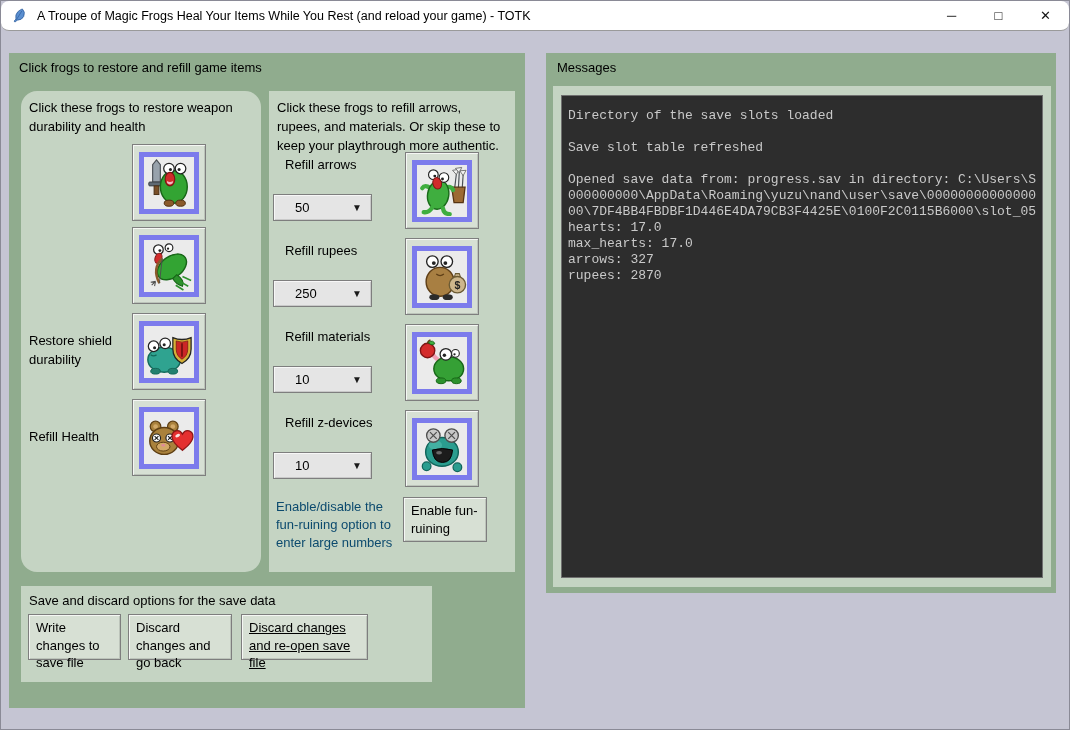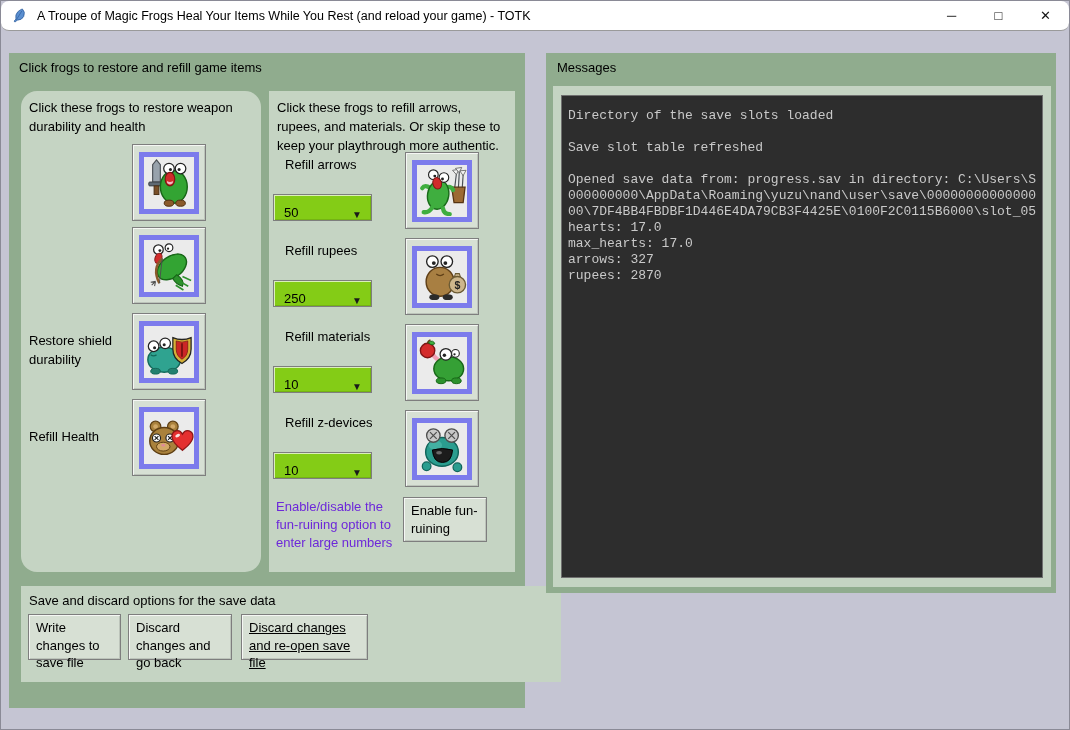--- a/index.html
+++ b/index.html
@@ -19,47 +19,47 @@
 
   
   .panel { position:absolute; background:#90ac8e; }
   .left-panel  { left:8px;  top:52px; width:516px; height:655px; }
   .right-panel { left:545px; top:52px; width:510px; height:540px; }
   .panel-title { position:absolute; left:10px; top:7px; font-size:13px; color:#000; }
 
   .sub { position:absolute; background:#c5d4c3; }
   .sub1 { left:12px;  top:38px;  width:240px; height:481px;border-radius:16px; }
   .sub2 { left:260px; top:38px;  width:246px; height:481px; }
-  .sub3 { left:12px;  top:533px; width:540px; height:96px; }
+  .sub3 { left:12px;  top:533px; width:411px; height:96px; }
   .sub-header { position:absolute; left:8px; top:8px; font-size:13px; line-height:1.45; color:#000; }
 
   
   .item-label { font-size:13px; line-height:1.45; color:#000; }
   .restore-row { position:absolute; left:8px; width:224px; height:76px; }
   .restore-row .item-label { position:absolute; left:0; top:50%; transform:translateY(-50%); width:95px; }
 
   .frog-btn { position:absolute; width:74px; height:77px; background:#d7e0d4;
               border:1px solid #7e7e7e; display:flex; align-items:center; justify-content:center;
               box-shadow: inset 1px 1px 0 rgba(255,255,255,.75), inset -1px -1px 0 rgba(0,0,0,.12);
               cursor:pointer; }
   .img-frame { width:60px; height:62px; background:#ebebeb; border:5px solid #7c7bec;
                display:flex; align-items:center; justify-content:center; }
   .img-frame svg { width:50px; height:50px; }
 
   
   .refill-label { position:absolute; left:16px; font-size:13px; color:#000; }
-  .dropdown { position:absolute; left:4px; width:99px; height:27px; background:#84cc16;
-              border:1px solid #7e7e7e; display:flex; align-items:flex-end;
+  .dropdown { position:absolute; left:4px; width:99px; height:27px; background:#e5e5e5;
+              border:1px solid #7e7e7e; display:flex; align-items:center;
               box-shadow: inset 1px 1px 0 rgba(255,255,255,.7), inset -1px -1px 0 rgba(0,0,0,.12);
-              cursor:pointer; }
+              cursor:pointer;padding-left:11px; }
   .dd-value { margin-left:10px; font-size:13px; color:#000; flex:1; }
   .dd-arrow { margin-right:9px; font-size:10px; color:#1a1a1a; }
   .sub2 .frog-btn { left:136px; }
 
-  .fun-text { position:absolute; left:7px; top:407px; width:128px; font-size:13px; line-height:1.38; color:#6d28d9; }
+  .fun-text { position:absolute; left:7px; top:407px; width:128px; font-size:13px; line-height:1.38; color:#0c4a6e; }
   .tk-btn { background:#d7e0d4; border:1px solid #7e7e7e; font-family:"Liberation Sans",sans-serif;
             font-size:13px; line-height:1.35; color:#000; text-align:left; padding:4px 7px;
             box-shadow: inset 1px 1px 0 rgba(255,255,255,.75), inset -1px -1px 0 rgba(0,0,0,.12);
             cursor:pointer; }
   .fun-btn { position:absolute; left:134px; top:406px; width:84px; height:45px; }
 
   
   .sub3 .sub-header { top:6px; }
   .save-btn { position:absolute; top:28px; height:46px; }
   .save-btn.b1 { left:7px;   width:93px;  }

